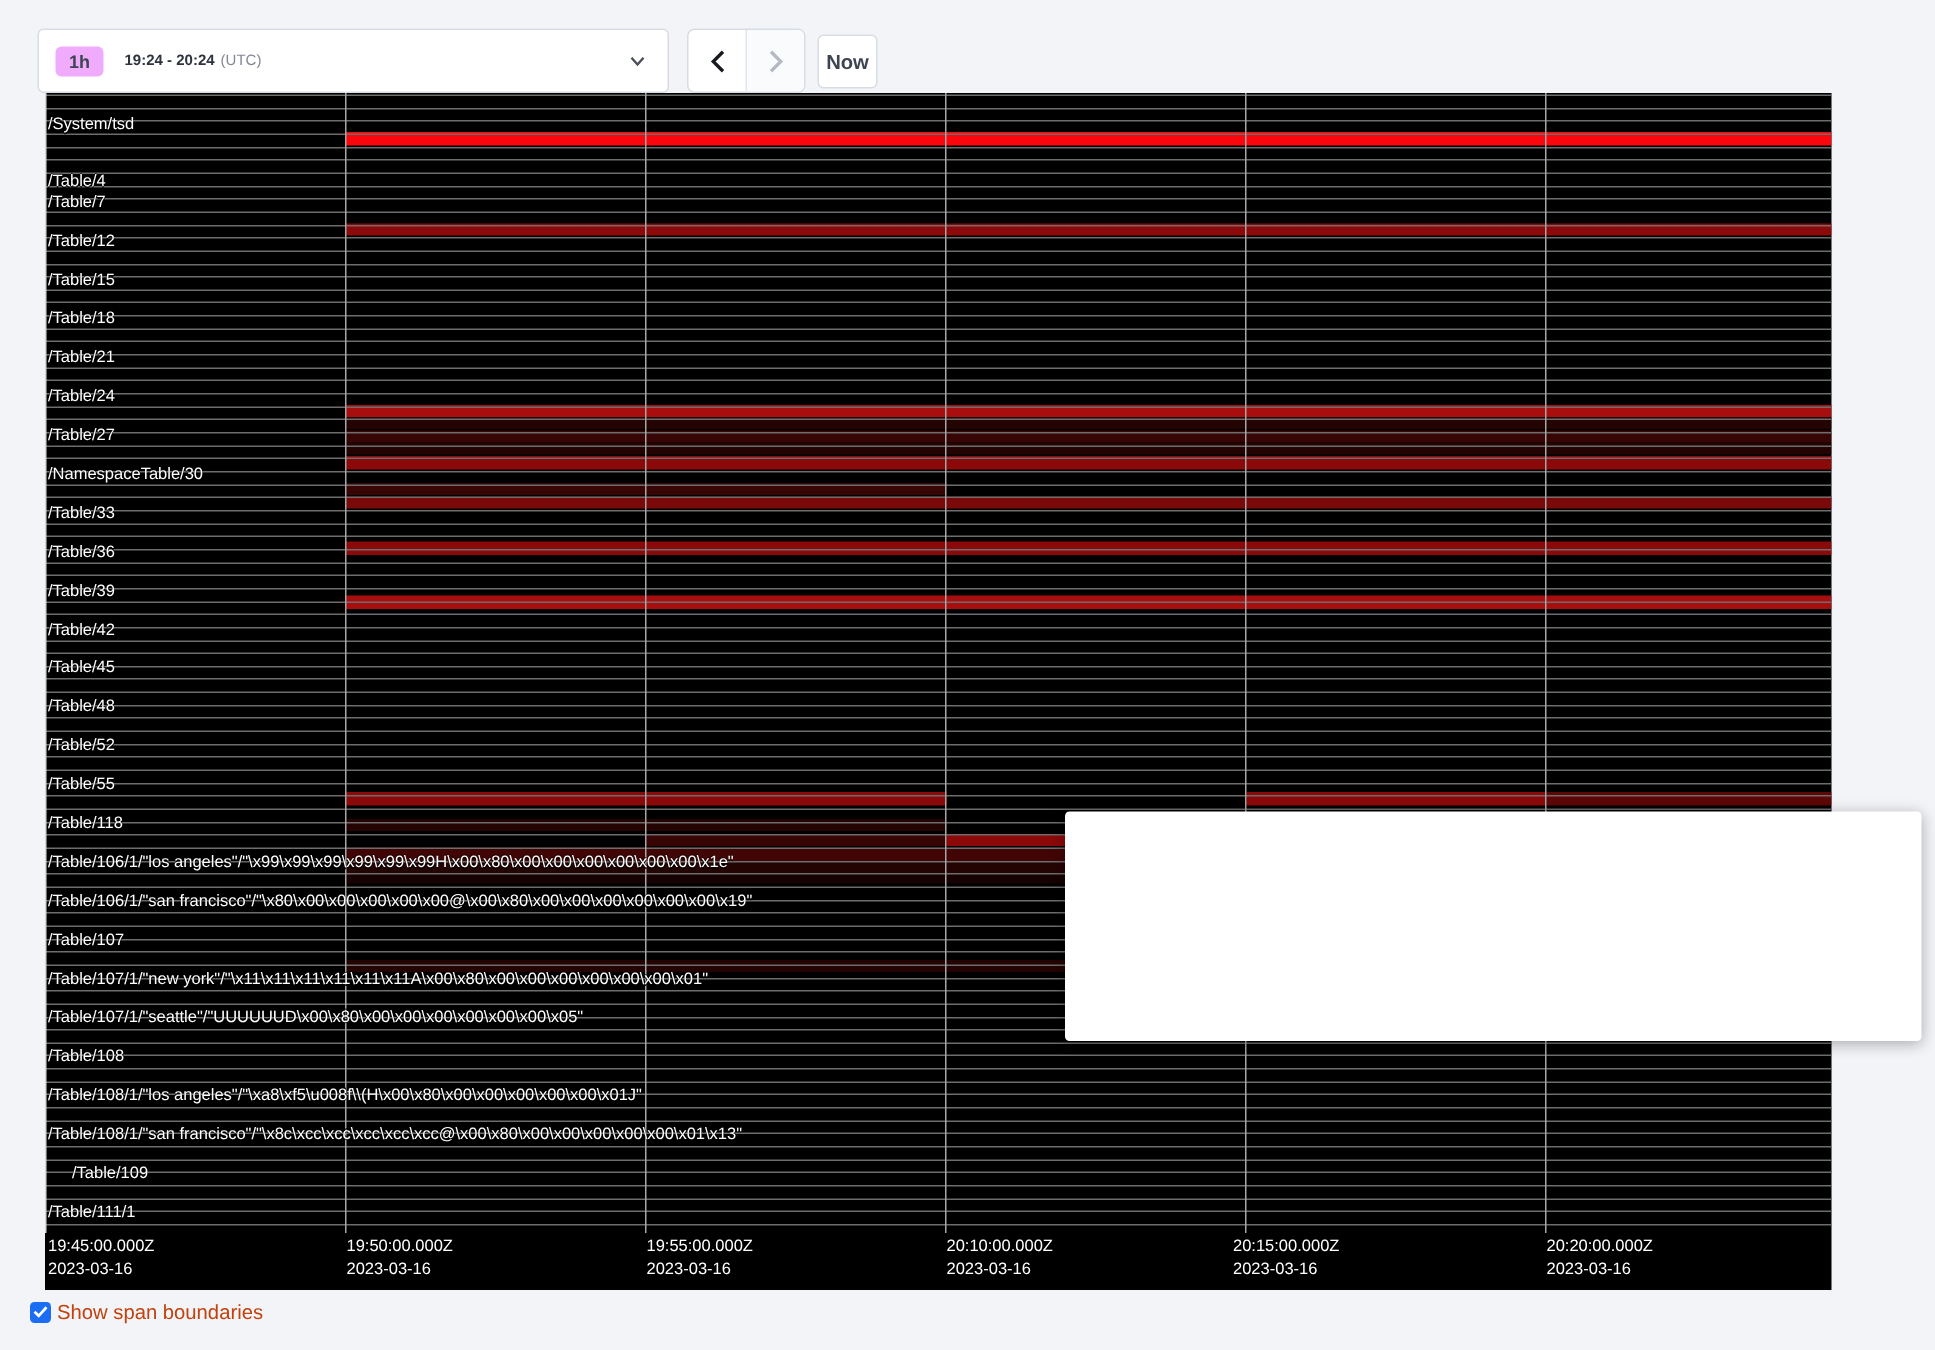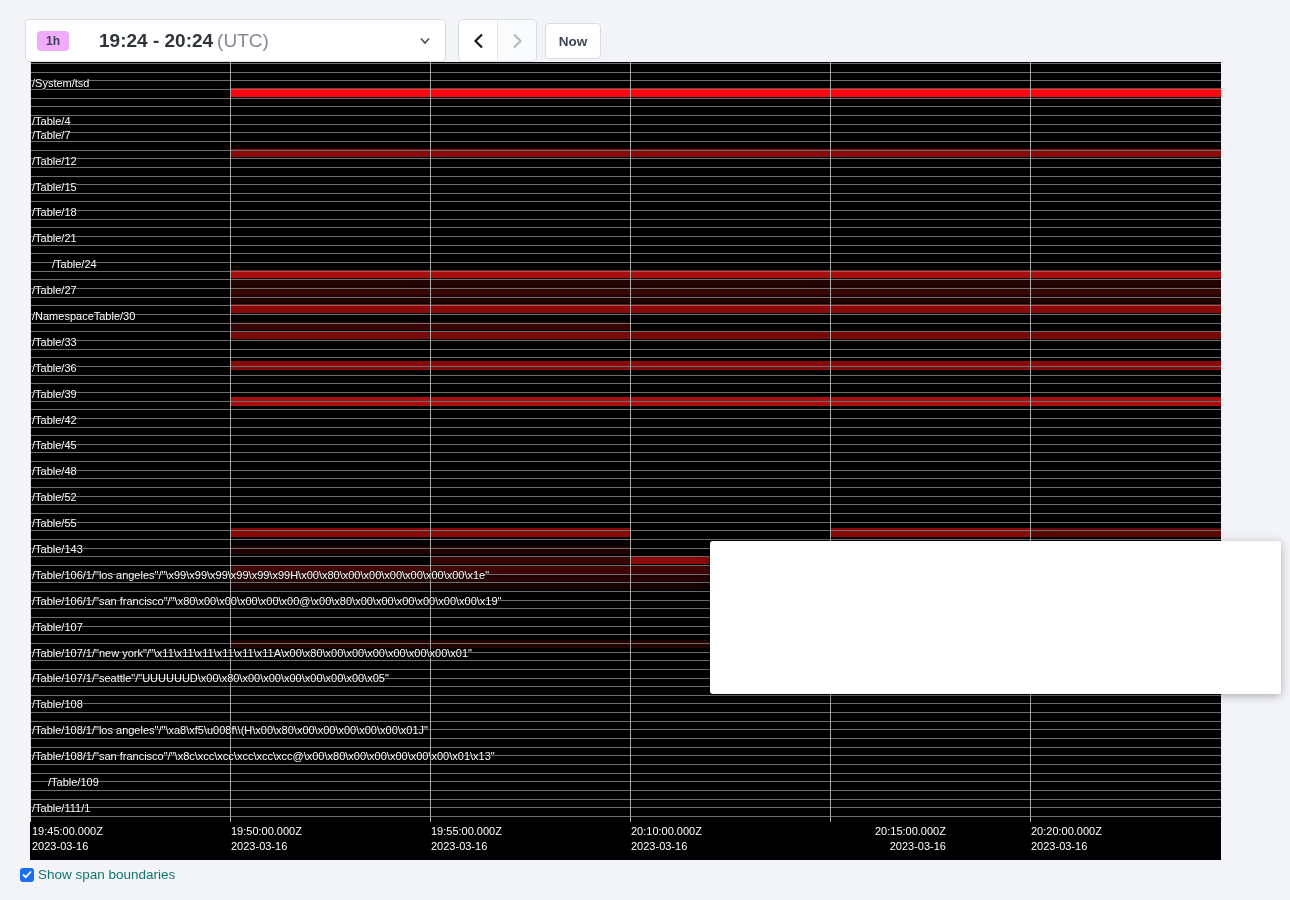--- a/index.html
+++ b/index.html
@@ -3,49 +3,49 @@
 <meta charset="utf-8">
 <style>
   * { margin:0; padding:0; box-sizing:border-box; }
   html,body { width:1290px; height:900px; }
   body { position:relative; background:#f3f4f8; font-family:"Liberation Sans",sans-serif; overflow:hidden; }
 
   
   .range-select { position:absolute; left:25px; top:19px; width:421px; height:43px; background:#fff;
     border:1px solid #d8dce3; border-radius:4px; display:flex; align-items:center; padding:0 14px 0 11px; cursor:pointer; }
   .badge { background:#f0abfc; border-radius:4px; font-size:12px; font-weight:bold; color:#3e4552; padding:3px 9px; }
-  .range-text { margin-left:30px; font-size:19px; color:#2e333d; font-weight:bold; }
+  .range-text { margin-left:14px; font-size:10px; color:#2e333d; font-weight:bold; }
   .range-text .tz { font-weight:normal; color:#848995; margin-left:4px; }
   .range-chev { margin-left:auto; display:flex; }
   .nav-group { position:absolute; left:458px; top:19px; width:79px; height:43px; background:#fff;
     border:1px solid #d8dce3; border-radius:5px; display:flex; overflow:hidden; }
   .nav-btn { flex:1; display:flex; align-items:center; justify-content:center; background:transparent; border:none; cursor:pointer; }
   .nav-btn.next { border-left:1px solid #e2e5ea; background:#fafbfc; cursor:default; }
-  .now-btn { position:absolute; left:545px; top:23px; width:56px; height:36px; background:#fff; border:1px solid #d8dce3;
+  .now-btn { position:absolute; left:545px; top:23px; width:40px; height:36px; background:#fff; border:1px solid #d8dce3;
     border-radius:4px; font-family:"Liberation Sans",sans-serif; font-size:13.5px; font-weight:bold; color:#3e4552; cursor:pointer; }
 
   
   .heatmap { position:absolute; left:30px; top:62px; width:1191px; height:798px; background:#000; overflow:hidden; cursor:crosshair; }
   .hline { position:absolute; left:0; width:100%; height:1px; }
   .vline { position:absolute; top:0; width:1px; }
   .band  { position:absolute; }
   .rowlabel { position:absolute; left:2px; transform:translateY(-50%); color:#fff; font-size:11px; white-space:nowrap;
     text-shadow:0 1px 0 rgba(0,0,0,.85), 0 -1px 0 rgba(0,0,0,.85); }
   .tick { position:absolute; color:#fff; font-size:11px; line-height:15px; white-space:nowrap; }
 
   
   .tooltip { position:absolute; left:710px; top:541px; width:571px; height:153px; background:#fff; border-radius:3px;
     box-shadow:0 2px 10px rgba(0,0,0,.3); padding:5px 18px 0 22px; }
   .tooltip .tip-line { font-size:14px; color:#6e757c; line-height:34px; white-space:nowrap; overflow:hidden; }
 
   
   .span-toggle { position:absolute; left:20px; top:867px; display:flex; align-items:center; cursor:pointer; }
   .cb { width:14px; height:14px; background:#1b6ef3; border-radius:3px; display:flex; align-items:center; justify-content:center; }
   .cb svg { display:block; }
-  .span-toggle .lbl { margin-left:4px; font-size:13.5px; color:#0f766e; }
+  .span-toggle .lbl { margin-left:4px; font-size:13.5px; color:#c2410c; }
 </style>
 </head>
 <body>
 
 <div class="range-select">
   <span class="badge">1h</span>
   <span class="range-text"><b>19:24 - 20:24</b><span class="tz">(UTC)</span></span>
   <span class="range-chev">
     <svg width="12" height="8" viewBox="0 0 12 8">
         <polyline points="2,1.5 6,6 10,1.5" fill="none" stroke="#4a4f59" stroke-width="1.6"></polyline>
@@ -184,32 +184,32 @@
     <div class="vline" style="left: 800px; height: 760px; background: rgb(166, 166, 166);"></div>
     <div class="vline" style="left: 1000px; height: 760px; background: rgb(166, 166, 166);"></div>
     <div class="vline" style="left: 0px; height: 760px; background: rgb(217, 217, 217);"></div>
     <div class="rowlabel" style="top: 21px;">/System/tsd</div>
     <div class="rowlabel" style="top: 46.9px; margin-top: 12px;">/Table/4</div>
     <div class="rowlabel" style="top: 72.8px;">/Table/7</div>
     <div class="rowlabel" style="top: 98.7px;">/Table/12</div>
     <div class="rowlabel" style="top: 124.5px;">/Table/15</div>
     <div class="rowlabel" style="top: 150.4px;">/Table/18</div>
     <div class="rowlabel" style="top: 176.3px;">/Table/21</div>
-    <div class="rowlabel" style="top: 202.2px; padding-left: 20px;">/Table/24</div>
+    <div class="rowlabel" style="top: 202.2px;">/Table/24</div>
     <div class="rowlabel" style="top: 228.1px;">/Table/27</div>
     <div class="rowlabel" style="top: 254px;">/NamespaceTable/30</div>
     <div class="rowlabel" style="top: 279.9px;">/Table/33</div>
     <div class="rowlabel" style="top: 305.7px;">/Table/36</div>
     <div class="rowlabel" style="top: 331.6px;">/Table/39</div>
     <div class="rowlabel" style="top: 357.5px;">/Table/42</div>
     <div class="rowlabel" style="top: 383.4px;">/Table/45</div>
     <div class="rowlabel" style="top: 409.3px;">/Table/48</div>
     <div class="rowlabel" style="top: 435.2px;">/Table/52</div>
     <div class="rowlabel" style="top: 461px;">/Table/55</div>
-    <div class="rowlabel" style="top: 486.9px;">/Table/143</div>
+    <div class="rowlabel" style="top: 486.9px;">/Table/118</div>
     <div class="rowlabel" style="top: 512.8px;">/Table/106/1/"los angeles"/"\x99\x99\x99\x99\x99\x99H\x00\x80\x00\x00\x00\x00\x00\x00\x1e"</div>
     <div class="rowlabel" style="top: 538.7px;">/Table/106/1/"san francisco"/"\x80\x00\x00\x00\x00\x00@\x00\x80\x00\x00\x00\x00\x00\x00\x19"</div>
     <div class="rowlabel" style="top: 564.6px;">/Table/107</div>
     <div class="rowlabel" style="top: 590.5px;">/Table/107/1/"new york"/"\x11\x11\x11\x11\x11\x11A\x00\x80\x00\x00\x00\x00\x00\x00\x01"</div>
     <div class="rowlabel" style="top: 616.4px;">/Table/107/1/"seattle"/"UUUUUUD\x00\x80\x00\x00\x00\x00\x00\x00\x05"</div>
     <div class="rowlabel" style="top: 642.2px;">/Table/108</div>
     <div class="rowlabel" style="top: 668.1px;">/Table/108/1/"los angeles"/"\xa8\xf5\u008f\\(H\x00\x80\x00\x00\x00\x00\x00\x01J"</div>
     <div class="rowlabel" style="top: 694px;">/Table/108/1/"san francisco"/"\x8c\xcc\xcc\xcc\xcc\xcc@\x00\x80\x00\x00\x00\x00\x00\x01\x13"</div>
     <div class="rowlabel" style="top: 719.9px; margin-left: 16px;">/Table/109</div>
     <div class="rowlabel" style="top: 745.8px;">/Table/111/1</div>
@@ -222,21 +222,21 @@
       <div>2023-03-16</div>
     </div>
     <div class="tick" style="left: 401px; top: 762px;">
       <div>19:55:00.000Z</div>
       <div>2023-03-16</div>
     </div>
     <div class="tick" style="left: 601px; top: 762px;">
       <div>20:10:00.000Z</div>
       <div>2023-03-16</div>
     </div>
-    <div class="tick" style="left: 845px; top: 762px; text-align: right;">
+    <div class="tick" style="left: 792px; top: 762px;">
       <div>20:15:00.000Z</div>
       <div>2023-03-16</div>
     </div>
     <div class="tick" style="left: 1001px; top: 762px;">
       <div>20:20:00.000Z</div>
       <div>2023-03-16</div>
     </div>
   </div>
 
 <div class="tooltip">

